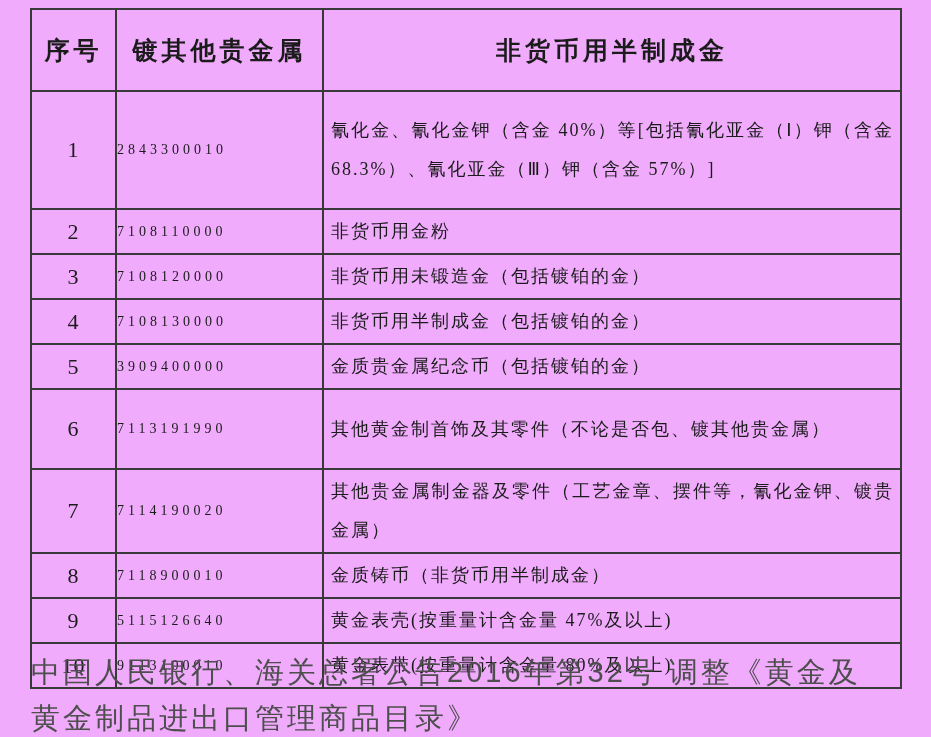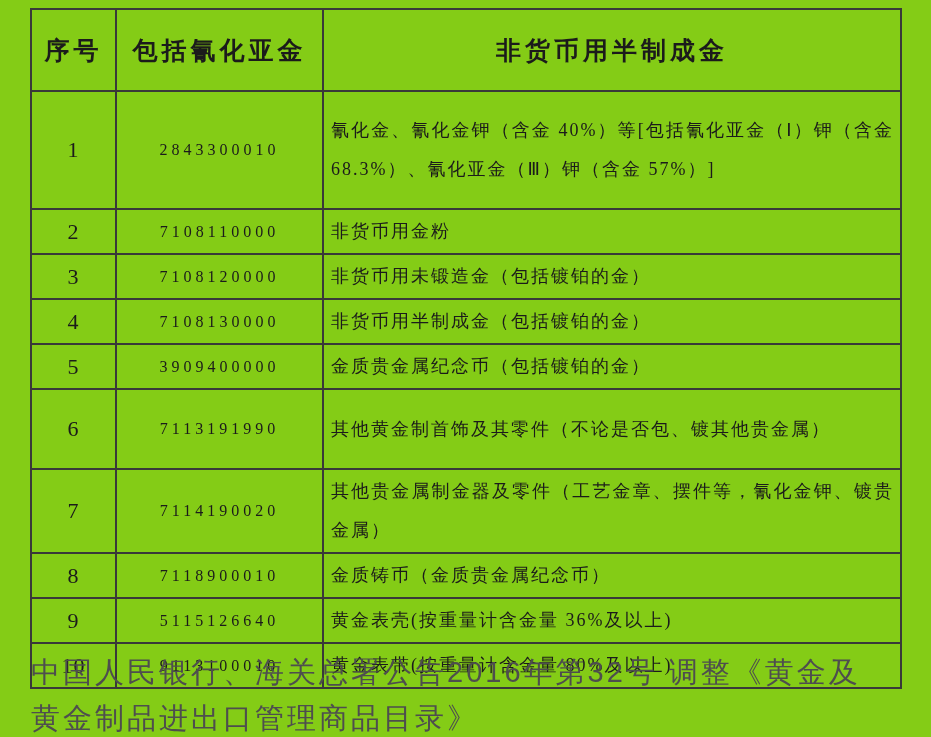--- a/index.html
+++ b/index.html
@@ -1,21 +1,21 @@
 <!DOCTYPE html>
 <html><head>
 <meta charset="utf-8">
 <style>
   * { box-sizing: border-box; margin: 0; padding: 0; }
   html, body { background: #ffffff; }
   .page {
     position: relative;
     width: 931px;
     height: 737px;
-    background: #84cc16;
+    background: #f0abfc;
     overflow: hidden;
     font-family: "Liberation Serif", serif;
   }
   table.goods {
     position: absolute;
     left: 30px;
     top: 8px;
     width: 870px;
     border-collapse: collapse;
     table-layout: fixed;
@@ -33,22 +33,21 @@
     font-size: 25px;
     letter-spacing: 4px;
     text-align: center;
   }
   td.no {
     text-align: center;
     font-size: 22px;
     letter-spacing: 1px;
   }
   td.code {
-    text-align: center;
-    font-size: 16px;
+    font-size: 14px;
     letter-spacing: 4px;
   }
   td.desc {
     text-align: justify;
     font-size: 18px;
     letter-spacing: 2px;
     line-height: 39px;
     padding: 2px 6px 2px 7px;
   }
   tr.rs  { height: 39px; }
@@ -75,21 +74,21 @@
 
   <table class="goods">
     <colgroup>
       <col style="width:85px">
       <col style="width:207px">
       <col style="width:578px">
     </colgroup>
     <thead>
       <tr>
         <th>序号</th>
-        <th>包括氰化亚金</th>
+        <th>镀其他贵金属</th>
         <th>非货币用半制成金</th>
       </tr>
     </thead>
     <tbody>
       <tr class="rl">
         <td class="no">1</td>
         <td class="code">2843300010</td>
         <td class="desc">氰化金、氰化金钾（含金 40%）等[包括氰化亚金（Ⅰ）钾（含金 68.3%）、氰化亚金（Ⅲ）钾（含金 57%）]</td>
       </tr>
       <tr class="rs">
@@ -118,26 +117,26 @@
         <td class="desc">其他黄金制首饰及其零件（不论是否包、镀其他贵金属）</td>
       </tr>
       <tr class="rm7">
         <td class="no">7</td>
         <td class="code">7114190020</td>
         <td class="desc">其他贵金属制金器及零件（工艺金章、摆件等，氰化金钾、镀贵金属）</td>
       </tr>
       <tr class="rs">
         <td class="no">8</td>
         <td class="code">7118900010</td>
-        <td class="desc">金质铸币（金质贵金属纪念币）</td>
+        <td class="desc">金质铸币（非货币用半制成金）</td>
       </tr>
       <tr class="rs">
         <td class="no">9</td>
         <td class="code">5115126640</td>
-        <td class="desc">黄金表壳(按重量计含金量 36%及以上)</td>
+        <td class="desc">黄金表壳(按重量计含金量 47%及以上)</td>
       </tr>
       <tr class="rs">
         <td class="no">10</td>
         <td class="code">9113100010</td>
         <td class="desc">黄金表带(按重量计含金量 80%及以上)</td>
       </tr>
     </tbody>
   </table>
 
   <div class="caption">

